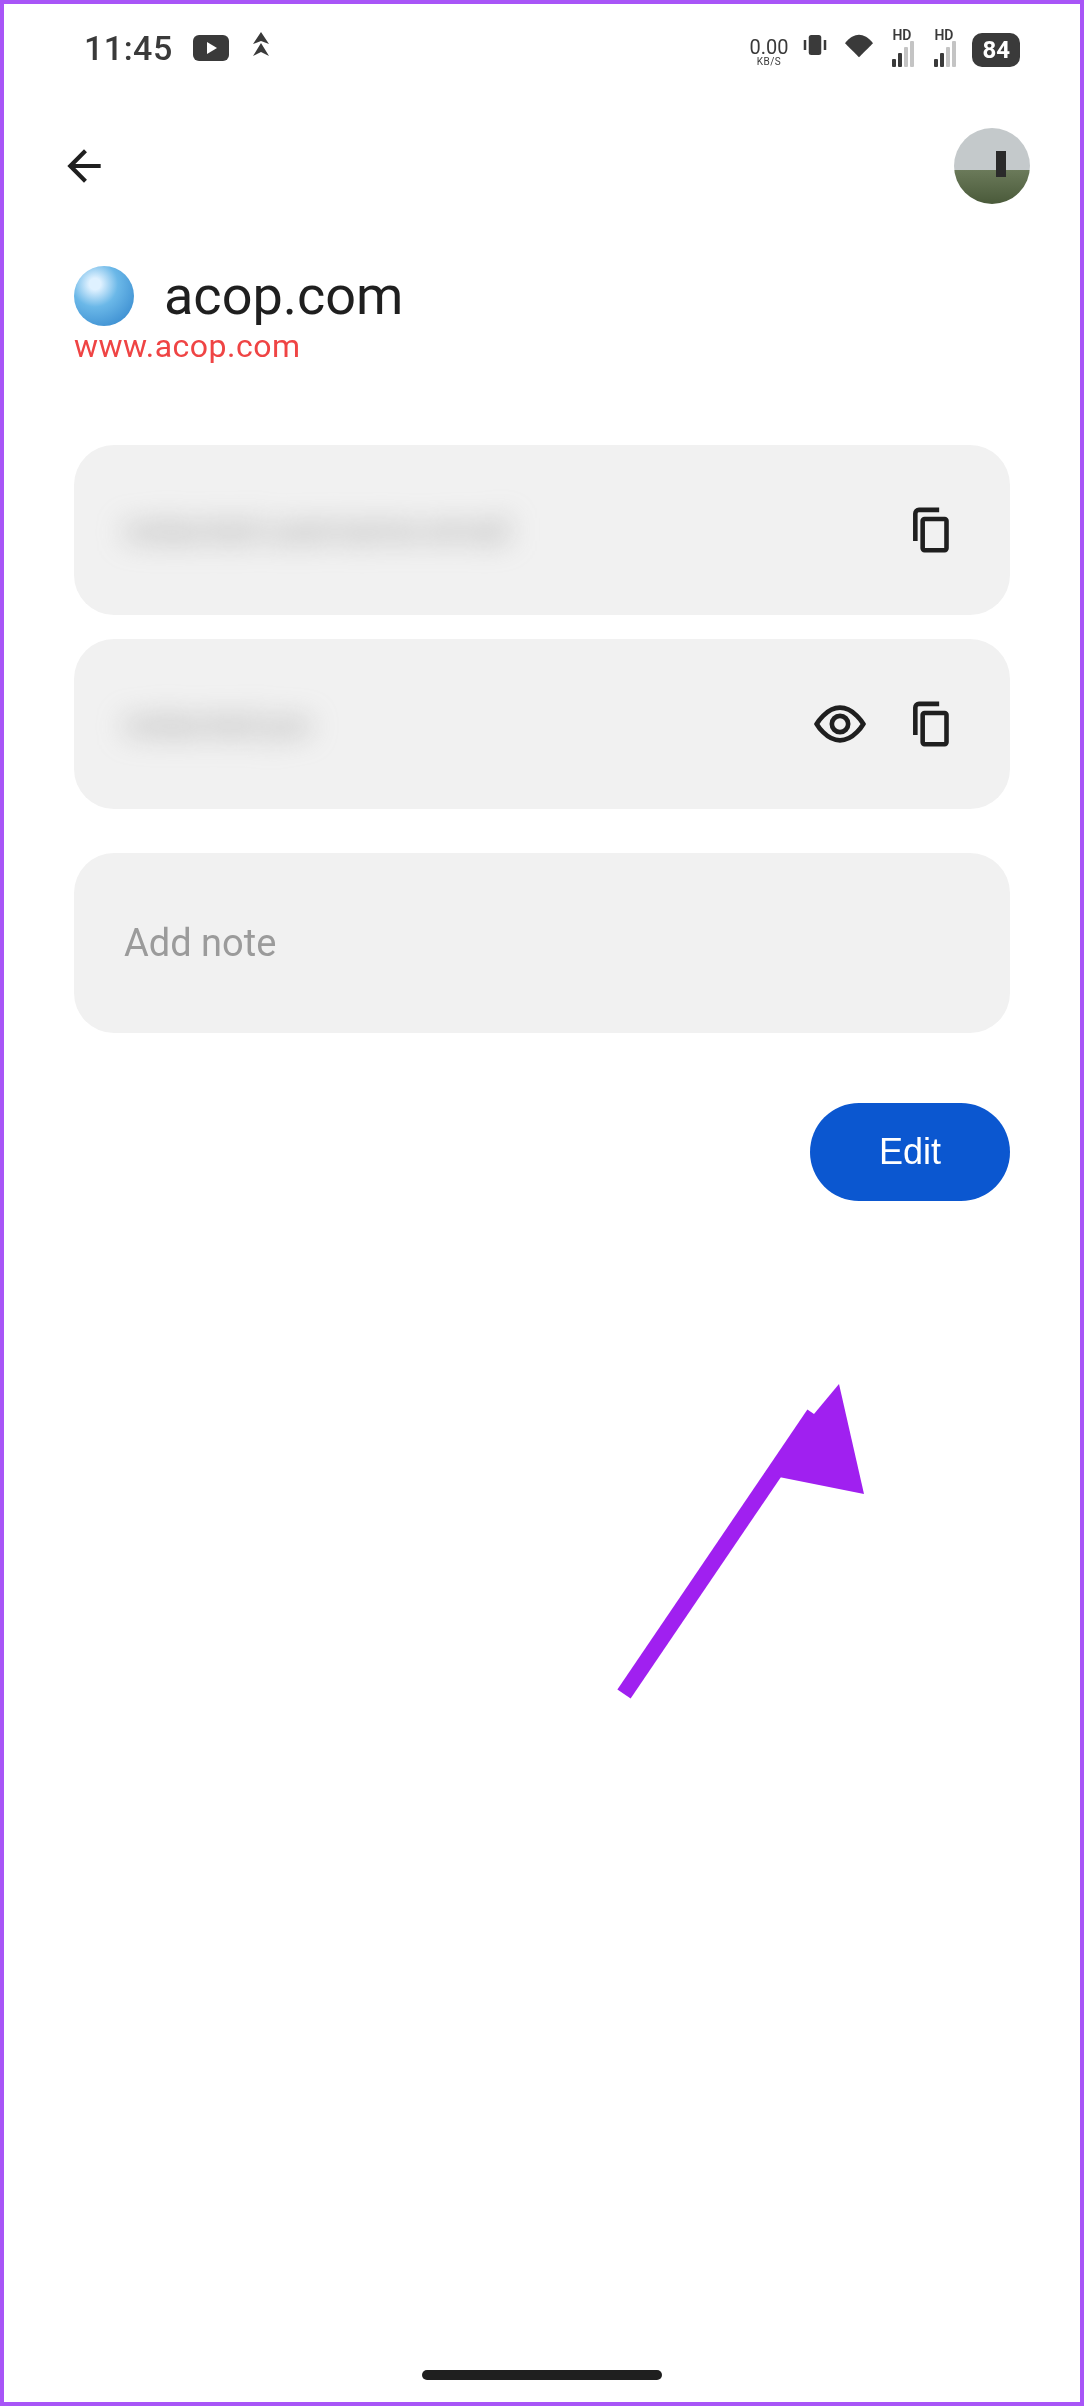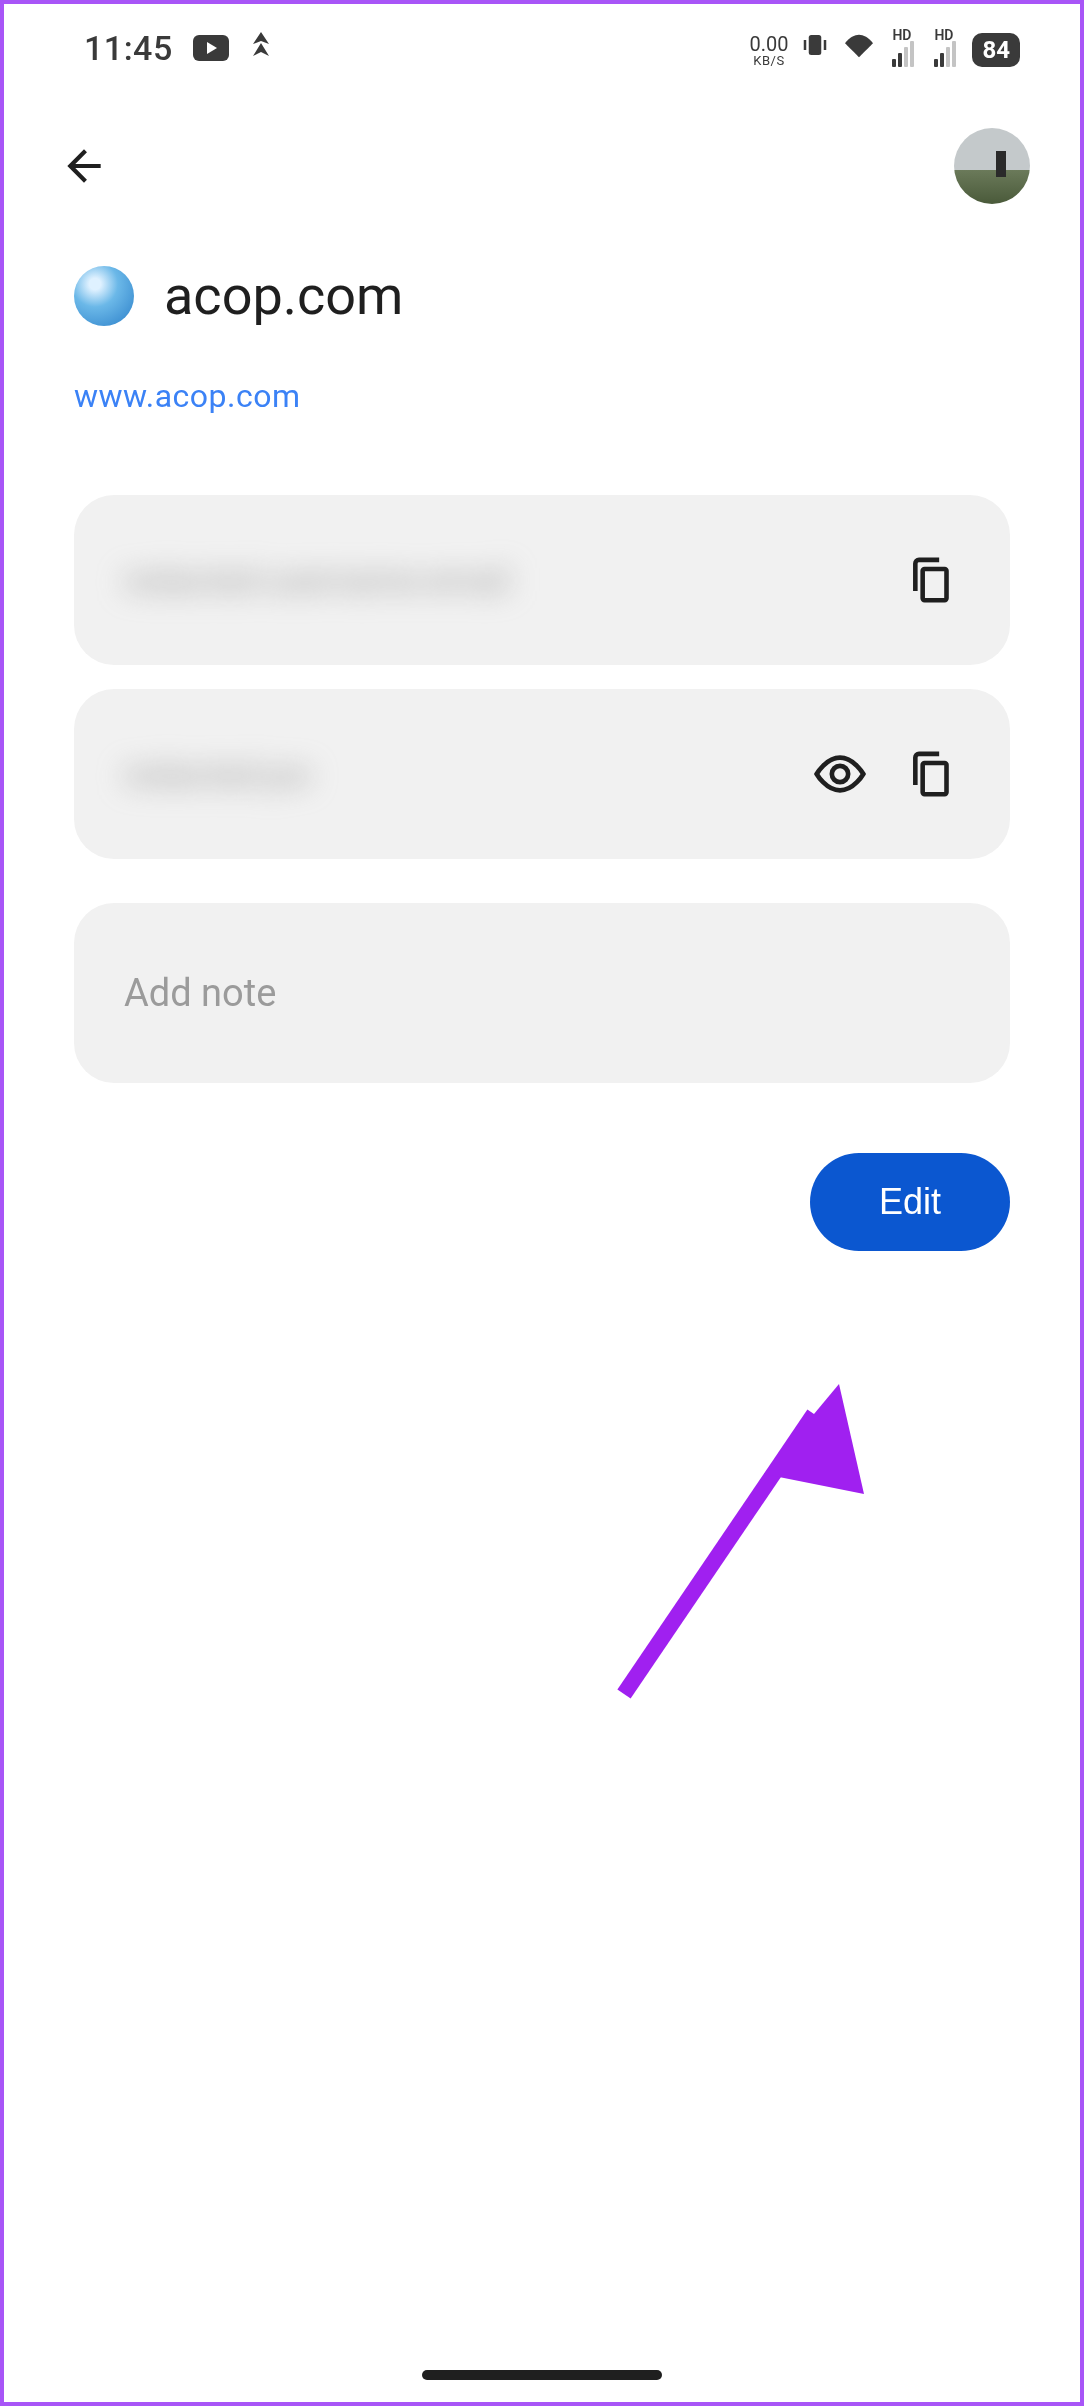--- a/index.html
+++ b/index.html
@@ -34,21 +34,21 @@
     width: 36px; height: 26px; background: #3a3a3a; border-radius: 6px;
     display: flex; align-items: center; justify-content: center;
   }
   .yt-icon::after {
     content: ''; border-left: 10px solid #fff; border-top: 6px solid transparent;
     border-bottom: 6px solid transparent; margin-left: 2px;
   }
   .small-icon { font-size: 26px; color: #3a3a3a; }
   .data-rate { font-size: 18px; line-height: 1; text-align: center; color: #3a3a3a; }
   .data-rate .top { font-size: 20px; }
-  .data-rate .bot { font-size: 13px; letter-spacing: 0.5px; }
+  .data-rate .bot { font-size: 10px; letter-spacing: 0.5px; }
   .battery-pill {
     background: #3a3a3a; color: #ffffff; border-radius: 10px;
     padding: 3px 10px; font-size: 24px; font-weight: 700;
     display: flex; align-items: center;
   }
   .signal-group { display: flex; align-items: flex-end; gap: 2px; margin: 0 4px; position: relative; }
   .signal-hd { font-size: 14px; font-weight: 600; position: absolute; top: -14px; left: 0; }
   .bar { width: 4px; background: #3a3a3a; border-radius: 1px; }
   .bar.b1 { height: 8px; } .bar.b2 { height: 14px; } .bar.b3 { height: 20px; opacity: 0.3; } .bar.b4 { height: 26px; opacity: 0.3; }
 
@@ -63,28 +63,28 @@
     background: linear-gradient(to bottom, #c4c9cb 0%, #c4c9cb 55%, #6b7a5a 55%, #4a5a3a 100%);
     position: relative; overflow: hidden; cursor: pointer;
   }
   .avatar::before {
     content: ''; position: absolute; left: 55%; top: 30%; width: 10px; height: 35%;
     background: #2a2a2a;
   }
 
   
   .site-section { padding: 30px 70px 20px 70px; }
-  .site-title-row { display: flex; align-items: center; gap: 30px; margin-bottom: 50px; }
+  .site-title-row { display: flex; align-items: center; gap: 30px; }
   .globe-icon {
     width: 60px; height: 60px; border-radius: 50%;
     background: radial-gradient(circle at 35% 30%, #dff1ff 10%, #6bb8e8 40%, #2a7ec8 100%);
     position: relative;
   }
   .site-title { font-size: 54px; font-weight: 400; color: #1f1f1f; }
-  .site-url { font-size: 32px; color: #3b82f6; letter-spacing: 0.5px; }
+  .site-url { font-size: 32px; color: #ef4444; letter-spacing: 0.5px; }
 
   
   .fields { padding: 60px 70px 0 70px; display: flex; flex-direction: column; gap: 24px; }
   .field {
     background: #f1f1f1; border-radius: 40px; min-height: 170px;
     display: flex; align-items: center; padding: 0 50px;
     gap: 30px;
   }
   .field-value {
     flex: 1; font-size: 34px; color: #999;

